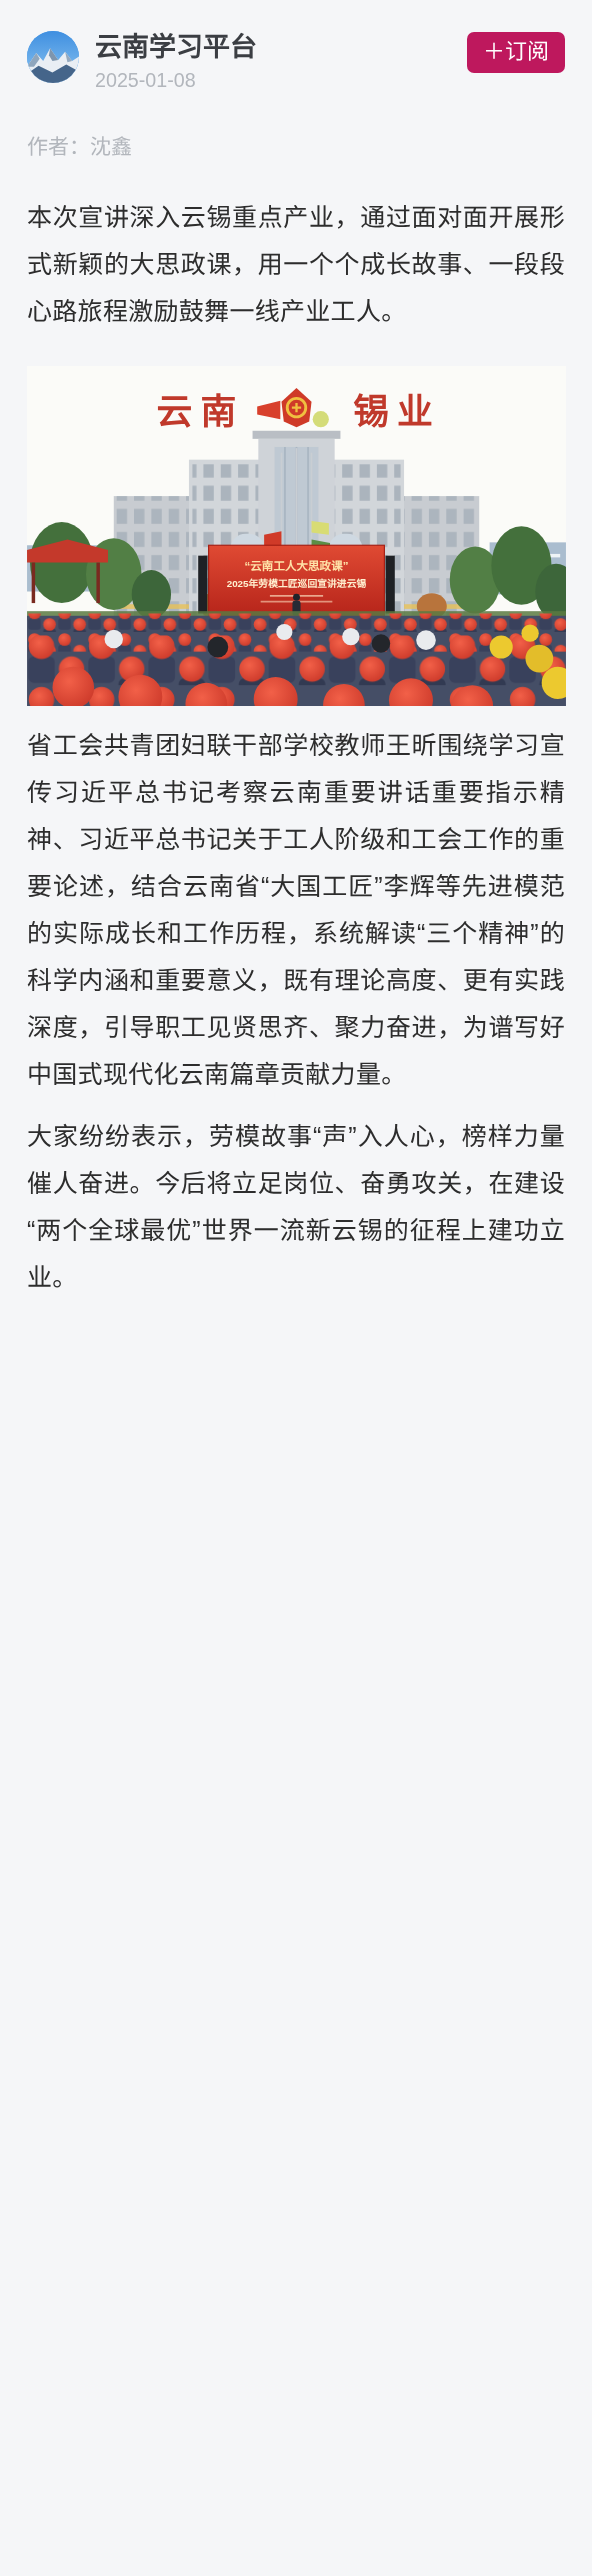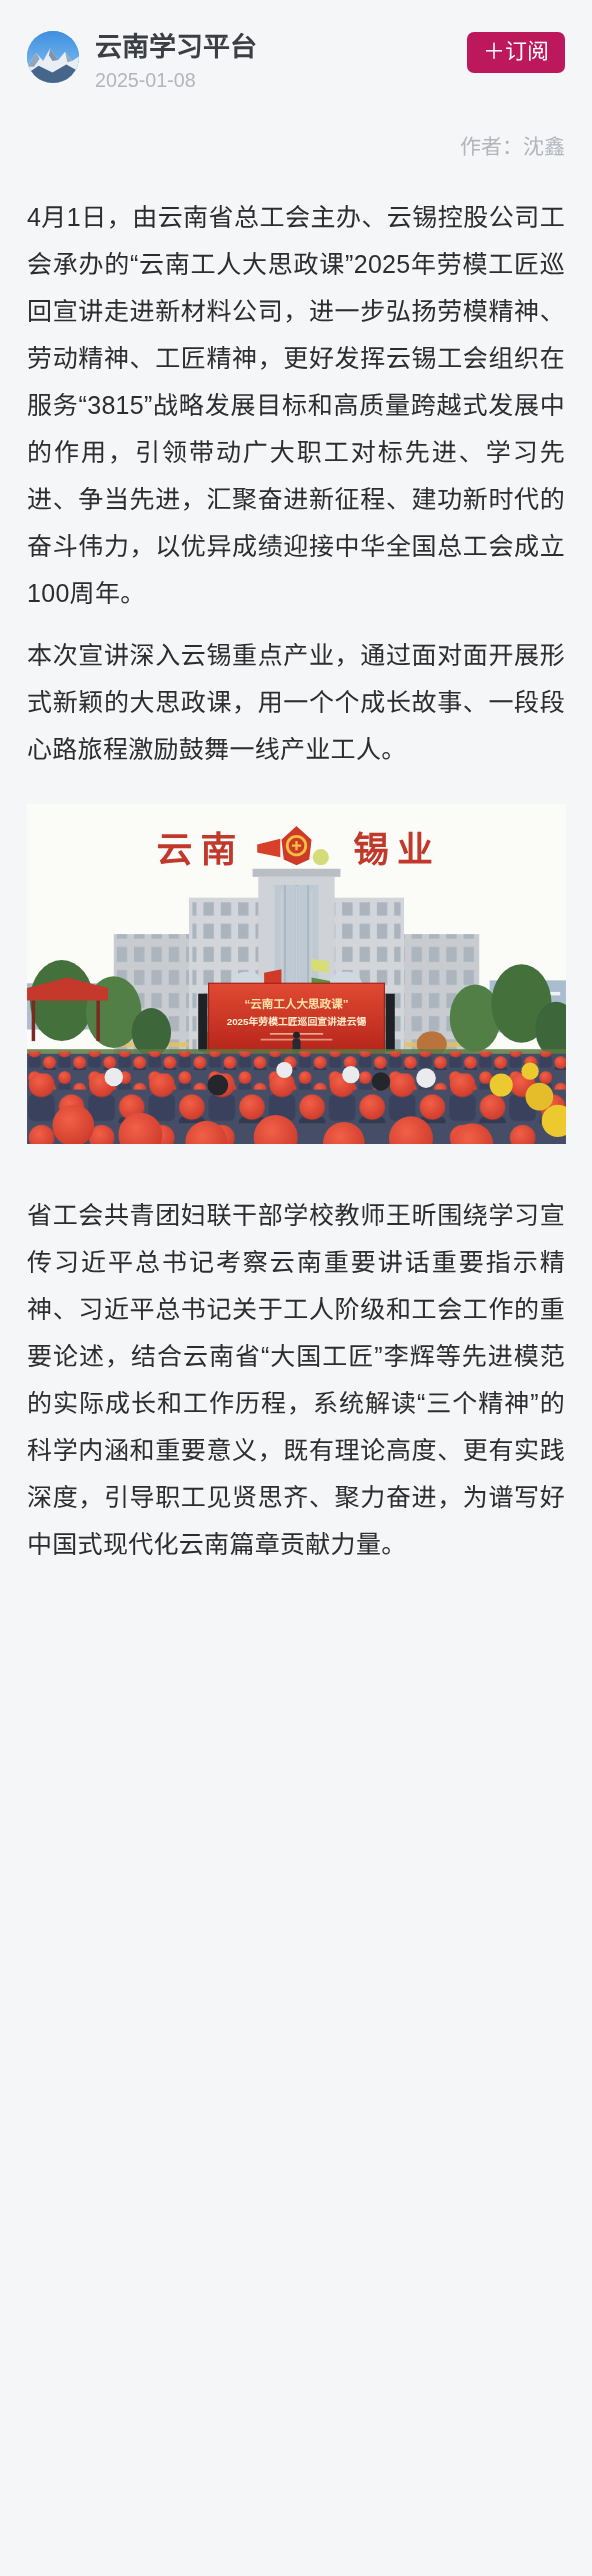--- a/index.html
+++ b/index.html
@@ -55,38 +55,37 @@
     cursor:pointer;
     margin-top:1.2px;
     white-space:nowrap;
   }
   
   .author{
     padding:0 27px;
     margin-top:38px;
     font-size:21px;
     color:#b2b6bc;
-    text-align:right;
   }
   
   .article{
     padding:0 27px;
     margin-top:34px;
   }
   .para{
     font-size:25px;
     line-height:47px;
     text-align:justify;
     text-justify:inter-ideograph;
     letter-spacing:0.3px;
     color:#2d2d2d;
     margin:0 0 15px 0;
   }
   .photo-figure{
-    margin:31px 0 48px 0;
+    margin:31px 0 16px 0;
     width:539px;
     text-decoration:underline;
   }
   .photo-figure svg{display:block;}
 </style>
 </head>
 <body>
 
 <div class="page">
 
@@ -111,21 +110,20 @@
       <div class="title">云南学习平台</div>
       <div class="date">2025-01-08</div>
     </div>
     <button class="subscribe">＋订阅</button>
   </div>
 
   <div class="author">作者：沈鑫</div>
 
   <div class="article">
 
-    <p class="para">4月1日，由云南省总工会主办、云锡控股公司工会承办的“云南工人大思政课”2025年劳模工匠巡回宣讲走进新材料公司，进一步弘扬劳模精神、劳动精神、工匠精神，更好发挥云锡工会组织在服务“3815”战略发展目标和高质量跨越式发展中的作用，引领带动广大职工对标先进、学习先进、争当先进，汇聚奋进新征程、建功新时代的奋斗伟力，以优异成绩迎接中华全国总工会成立100周年。</p>
     <p class="para">本次宣讲深入云锡重点产业，通过面对面开展形式新颖的大思政课，用一个个成长故事、一段段心路旅程激励鼓舞一线产业工人。</p>
 
     <figure class="photo-figure">
       <svg viewBox="0 0 932 588" width="539" height="340">
         <defs>
           <linearGradient id="screenG" x1="0" y1="0" x2="0" y2="1">
             <stop offset="0" stop-color="#e04a33"></stop>
             <stop offset="1" stop-color="#b5241a"></stop>
           </linearGradient>
           <radialGradient id="helmR" cx="0.4" cy="0.35" r="0.9">
@@ -264,16 +262,17 @@
           <circle cx="310" cy="584" r="36" fill="url(#helmR)"></circle>
           <circle cx="430" cy="576" r="38" fill="url(#helmR)"></circle>
           <circle cx="548" cy="586" r="36" fill="url(#helmR)"></circle>
           <circle cx="664" cy="578" r="38" fill="url(#helmR)"></circle>
           <circle cx="770" cy="588" r="36" fill="url(#helmR)"></circle>
         </g>
       </svg>
     </figure>
 
     <p class="para">省工会共青团妇联干部学校教师王昕围绕学习宣传习近平总书记考察云南重要讲话重要指示精神、习近平总书记关于工人阶级和工会工作的重要论述，结合云南省“大国工匠”李辉等先进模范的实际成长和工作历程，系统解读“三个精神”的科学内涵和重要意义，既有理论高度、更有实践深度，引导职工见贤思齐、聚力奋进，为谱写好中国式现代化云南篇章贡献力量。</p>
+    <p class="para">大家纷纷表示，劳模故事“声”入人心，榜样力量催人奋进。今后将立足岗位、奋勇攻关，在建设“两个全球最优”世界一流新云锡的征程上建功立业。</p>
 
   </div>
 </div>
 
 
 </body></html>

